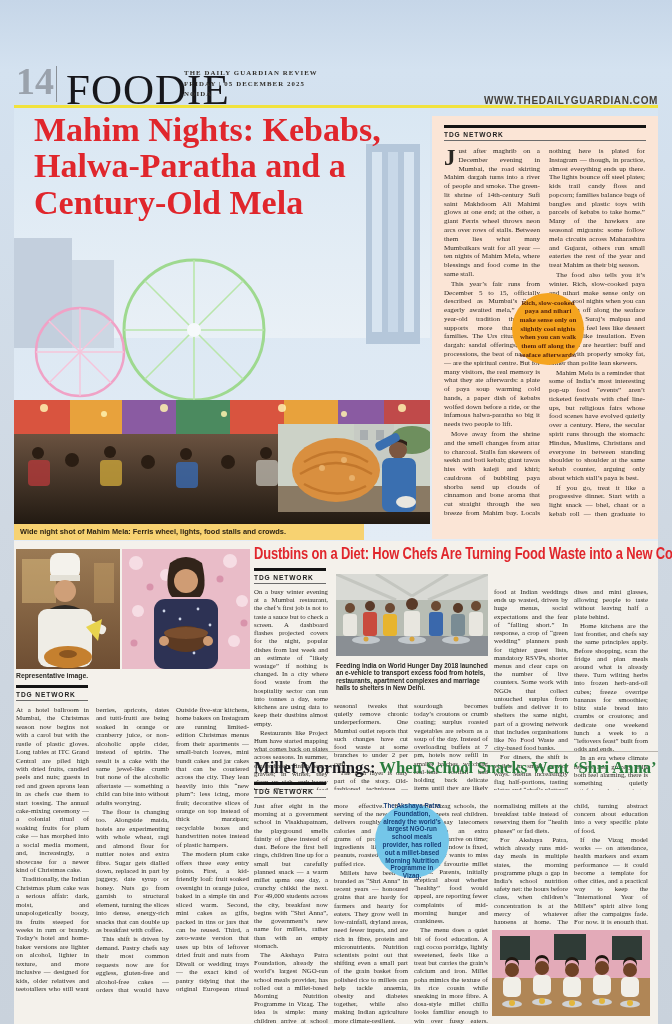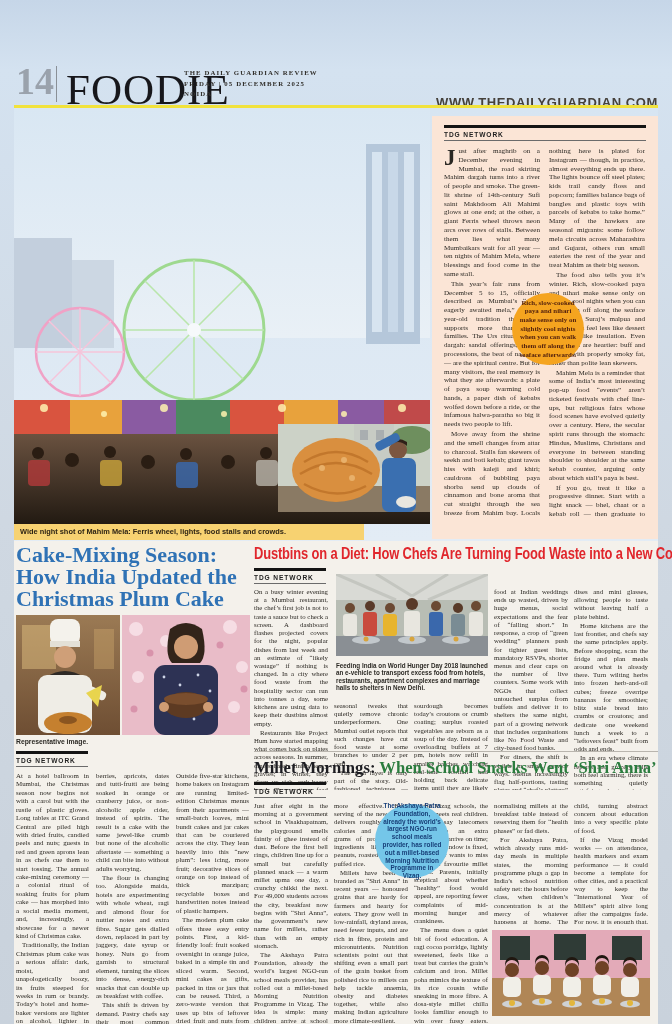--- a/index.html
+++ b/index.html
@@ -7,21 +7,21 @@
     width:672px;height:1024px;position:relative;overflow:hidden;
     background:linear-gradient(180deg,#c6d6e8 0,#d4e2f0 70px,#cfd8e2 520px,#c9d2dc 100%);
     font-family:"Liberation Serif",serif;color:#2b2823;
   }
   .abs{position:absolute;margin-top:44px;}
   
   .hdr-num{left:16px;top:18px;font-size:38px;font-weight:bold;color:#9aa2ac;line-height:1;}
   .hdr-div{left:56px;top:22px;width:1px;height:36px;background:#8a9097;}
   .hdr-sec{left:66px;top:24px;font-size:43px;letter-spacing:1px;color:#17171b;line-height:1;}
   .hdr-mast{left:184px;top:24px;font-size:6.8px;font-weight:bold;letter-spacing:1.1px;color:#33312d;line-height:1.55;}
-  .hdr-web{right:14px;top:51px;font-family:"Liberation Sans",sans-serif;font-size:13px;font-weight:bold;letter-spacing:.6px;color:#45413b;}
+  .hdr-web{right:14px;top:51px;font-family:"Liberation Sans",sans-serif;font-size:10px;font-weight:bold;letter-spacing:.6px;color:#45413b;}
   .rule-yellow{left:14px;top:61px;width:644px;height:3px;background:#f1e23c;}
   
   .sky-card{left:14px;top:64px;width:644px;height:433px;background:linear-gradient(180deg,#d7e5f2,#e3ecf5);}
   .bottom-card{left:14px;top:497px;width:644px;height:519px;background:#f4f1eb;border-radius:0 0 10px 10px;}
   
   .photo-main{left:14px;top:64px;width:416px;height:416px;overflow:hidden;}
   .photo-main svg{position:absolute;left:0;top:0;}
   .mahim-headline{position:absolute;left:20px;top:4px;width:392px;
     font-size:34px;font-weight:bold;line-height:1.07;color:#e0262c;}
   .inset{position:absolute;left:264px;top:316px;width:152px;}
@@ -176,20 +176,21 @@
         <circle cx="402" cy="346" r="6"></circle>
     </g>
     <g opacity=".8">
       <rect x="14" y="352" width="22" height="26" rx="4" fill="#b23a3a"></rect>
       <rect x="86" y="352" width="22" height="26" rx="4" fill="#caa43a"></rect>
       <rect x="162" y="354" width="22" height="26" rx="4" fill="#3a6ab0"></rect>
       <rect x="242" y="352" width="22" height="26" rx="4" fill="#b8b4aa"></rect>
       <rect x="320" y="354" width="22" height="26" rx="4" fill="#7a4a8f"></rect>
     </g>
   </svg>
+  <div class="mahim-headline">Mahim Nights: Kebabs, Halwa-Paratha and a Century-Old Mela</div>
   <figure class="inset" style="margin:0">
     <svg width="152" height="88" viewBox="0 0 152 88">
       <rect width="152" height="88" fill="#ccd2c7"></rect>
       <rect x="76" y="0" width="40" height="44" fill="#c7cbc4"></rect>
       <rect x="82" y="6" width="8" height="10" fill="#a9aeb0"></rect>
         <rect x="98" y="6" width="8" height="10" fill="#a9aeb0"></rect>
       <ellipse cx="134" cy="16" rx="22" ry="14" fill="#6e8f5e"></ellipse>
       <rect x="0" y="62" width="152" height="26" fill="#8a7a64"></rect>
       <ellipse cx="58" cy="46" rx="44" ry="32" fill="#d98f3f"></ellipse>
       <path d="M26 38 q32 -20 64 0 M22 50 q36 -22 72 0 M26 60 q32 18 62 2" stroke="#c2772c" stroke-width="2.5" fill="none"></path>
@@ -228,21 +229,20 @@
           <p>The food also tells you it’s winter. Rich, slow-cooked paya and nihari make sense only on slightly cool nights when you can walk them off along the seaface afterwards. Suraj’s malpua and dense halwa feel less like dessert and more like insulation. Even the kebabs are heartier: buff and mutton with properly smoky fat, rather than polite lean skewers.</p>
           <p>Mahim Mela is a reminder that some of India’s most interesting pop-up food “events” aren’t ticketed festivals with chef line-ups, but religious fairs whose food scenes have evolved quietly over a century. Here, the secular spirit runs through the stomach: Hindus, Muslims, Christians and everyone in between standing shoulder to shoulder at the same kebab counter, arguing only about which stall’s paya is best.</p>
           <p>If you go, treat it like a progressive dinner. Start with a light snack — bhel, chaat or a kebab roll — then graduate to paya with naan or paratha, and end with a shared halwa-paratha or malpua. Leave room for detours: a quick ride on the giant wheel, a stop at the dargah for a quiet moment, or a cup of cutting chai at a corner stall watching the fair whirl past.</p>
         </div>
     </div>
     <div class="circle-orange">Rich, slow-cooked paya and nihari make sense only on slightly cool nights when you can walk them off along the seaface afterwards.</div>
   </div>
 </div>
 
 <div class="abs cake">
-  <div class="cake-headline">Cake-Mixing Season: How India Updated the Christmas Plum Cake</div>
   <div class="cake-photos">
     <svg width="104" height="120" viewBox="0 0 104 120">
       <defs>
           <linearGradient id="kg" x1="0" y1="0" x2="0" y2="1">
         <stop offset="0" stop-color="#9b7a54"></stop>
             <stop offset="1" stop-color="#6e4e33"></stop>
           </linearGradient>
         </defs>
       <rect width="104" height="120" fill="url(#kg)"></rect>
       <rect x="6" y="10" width="34" height="44" fill="#d8b87c" opacity=".55"></rect>

